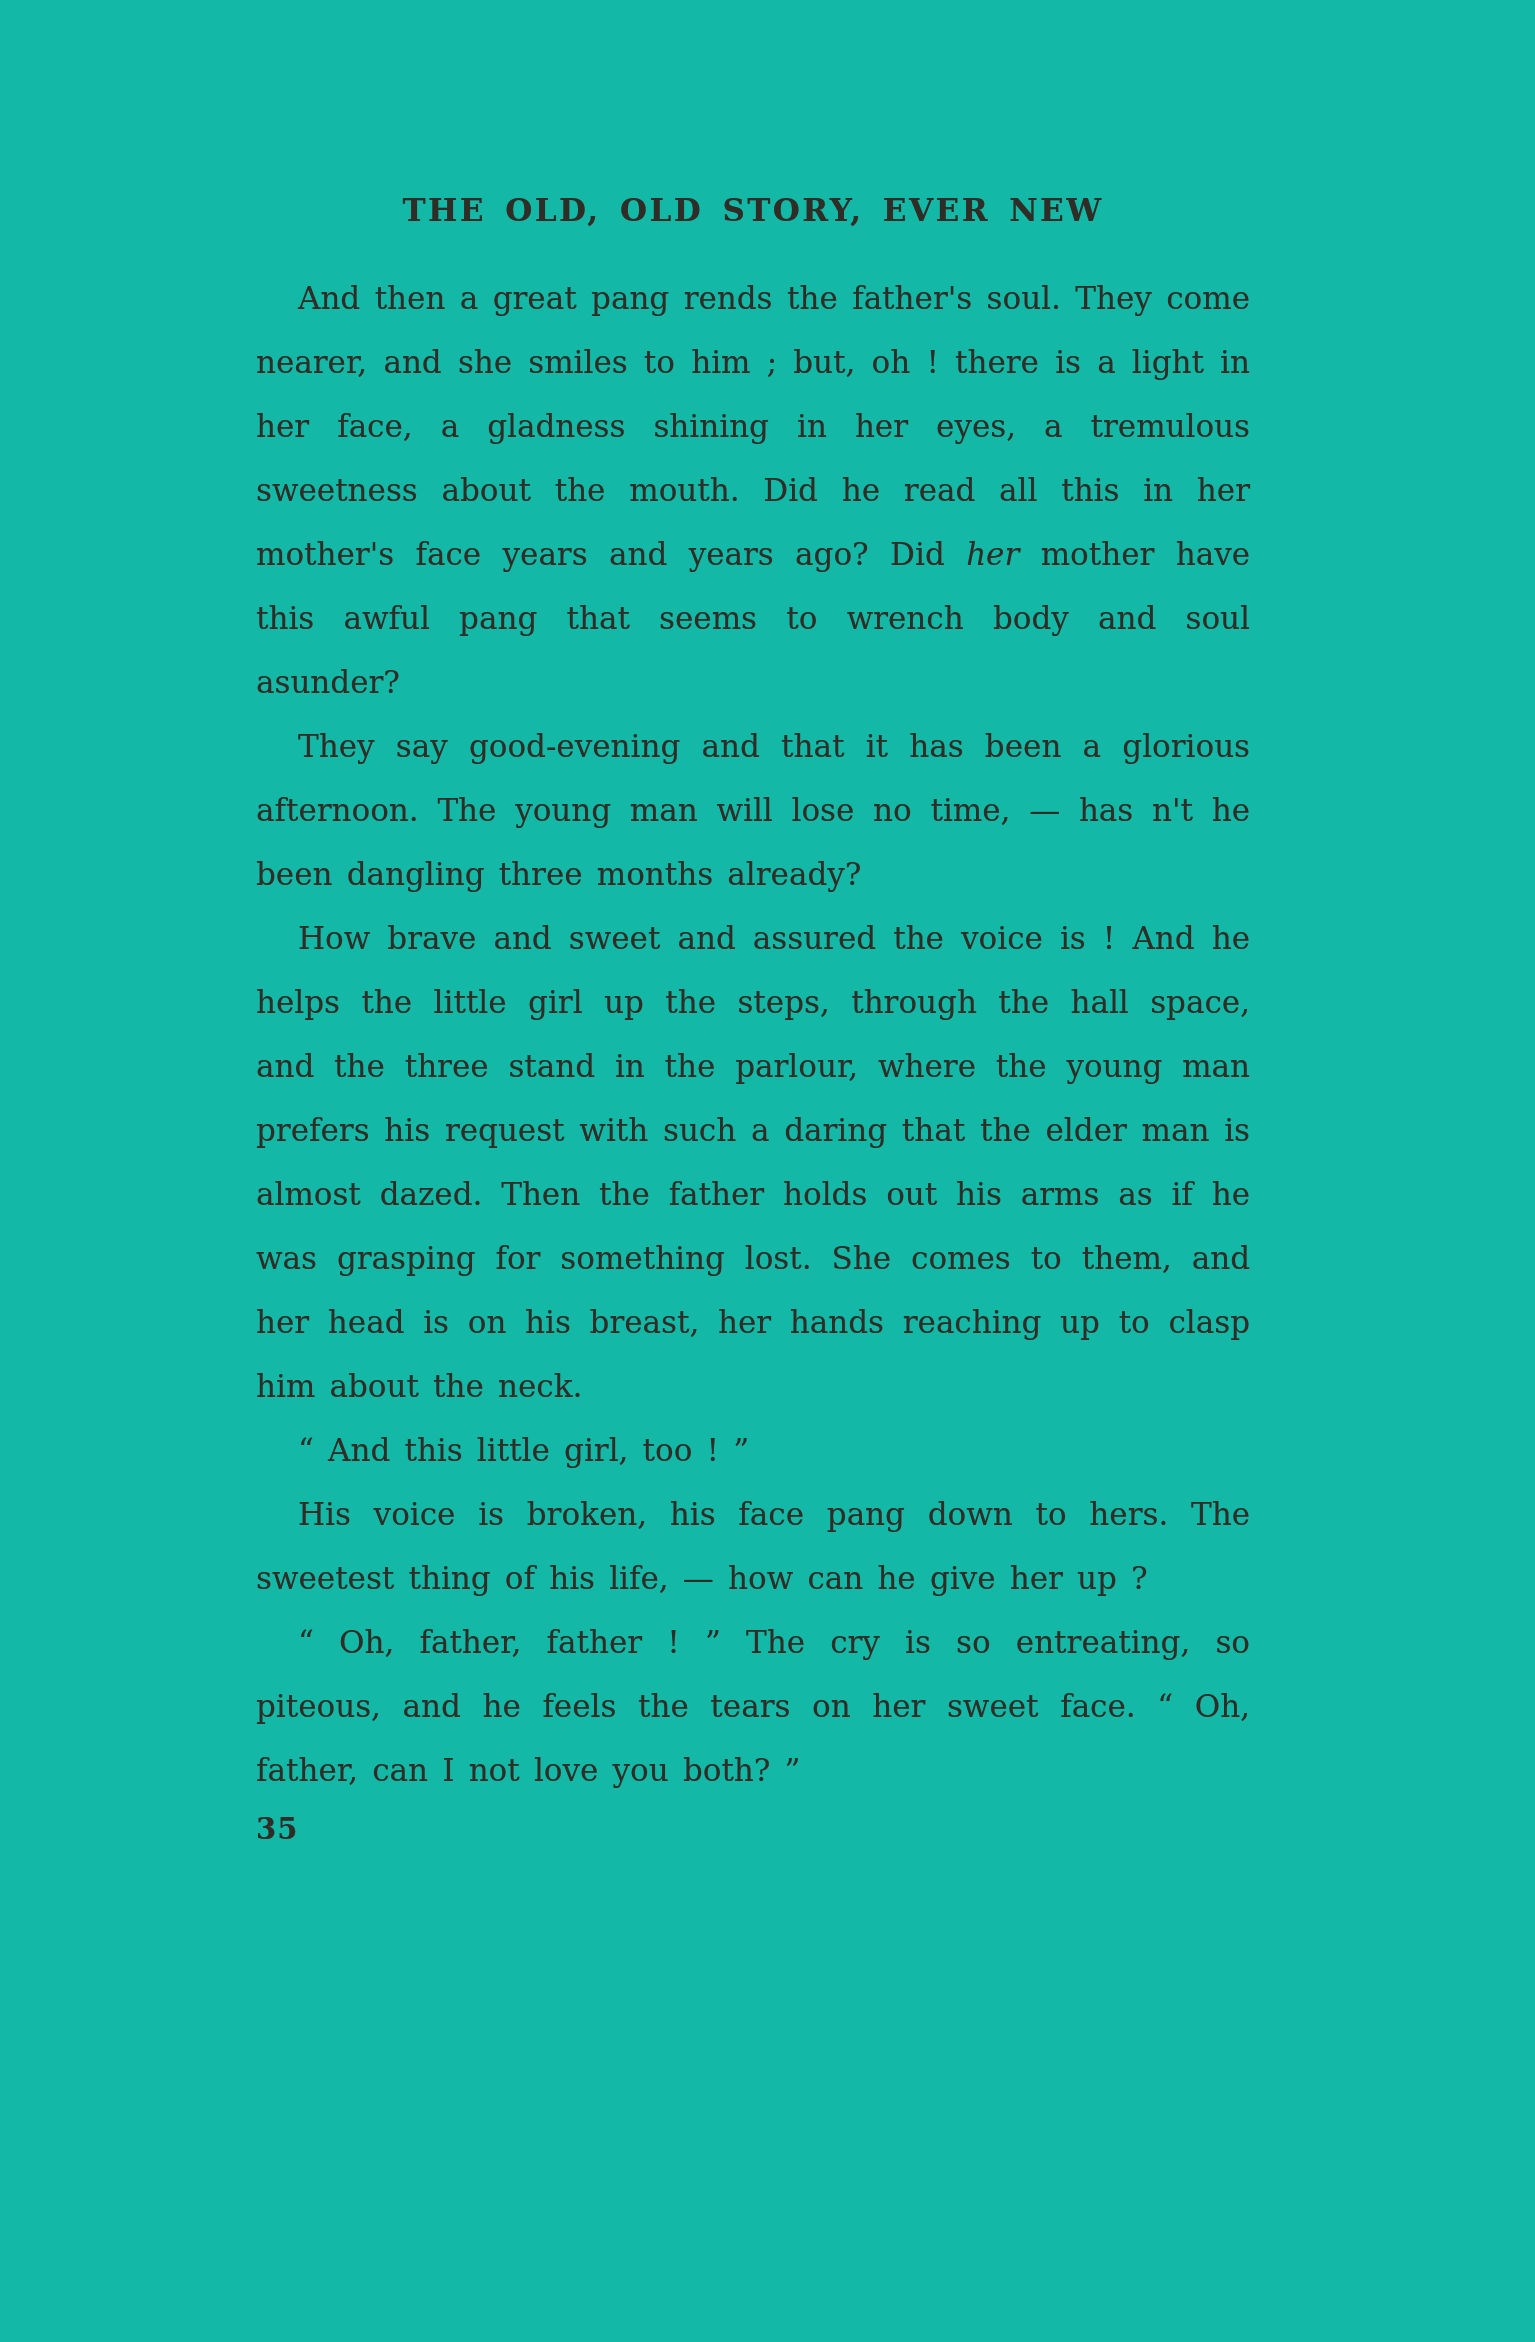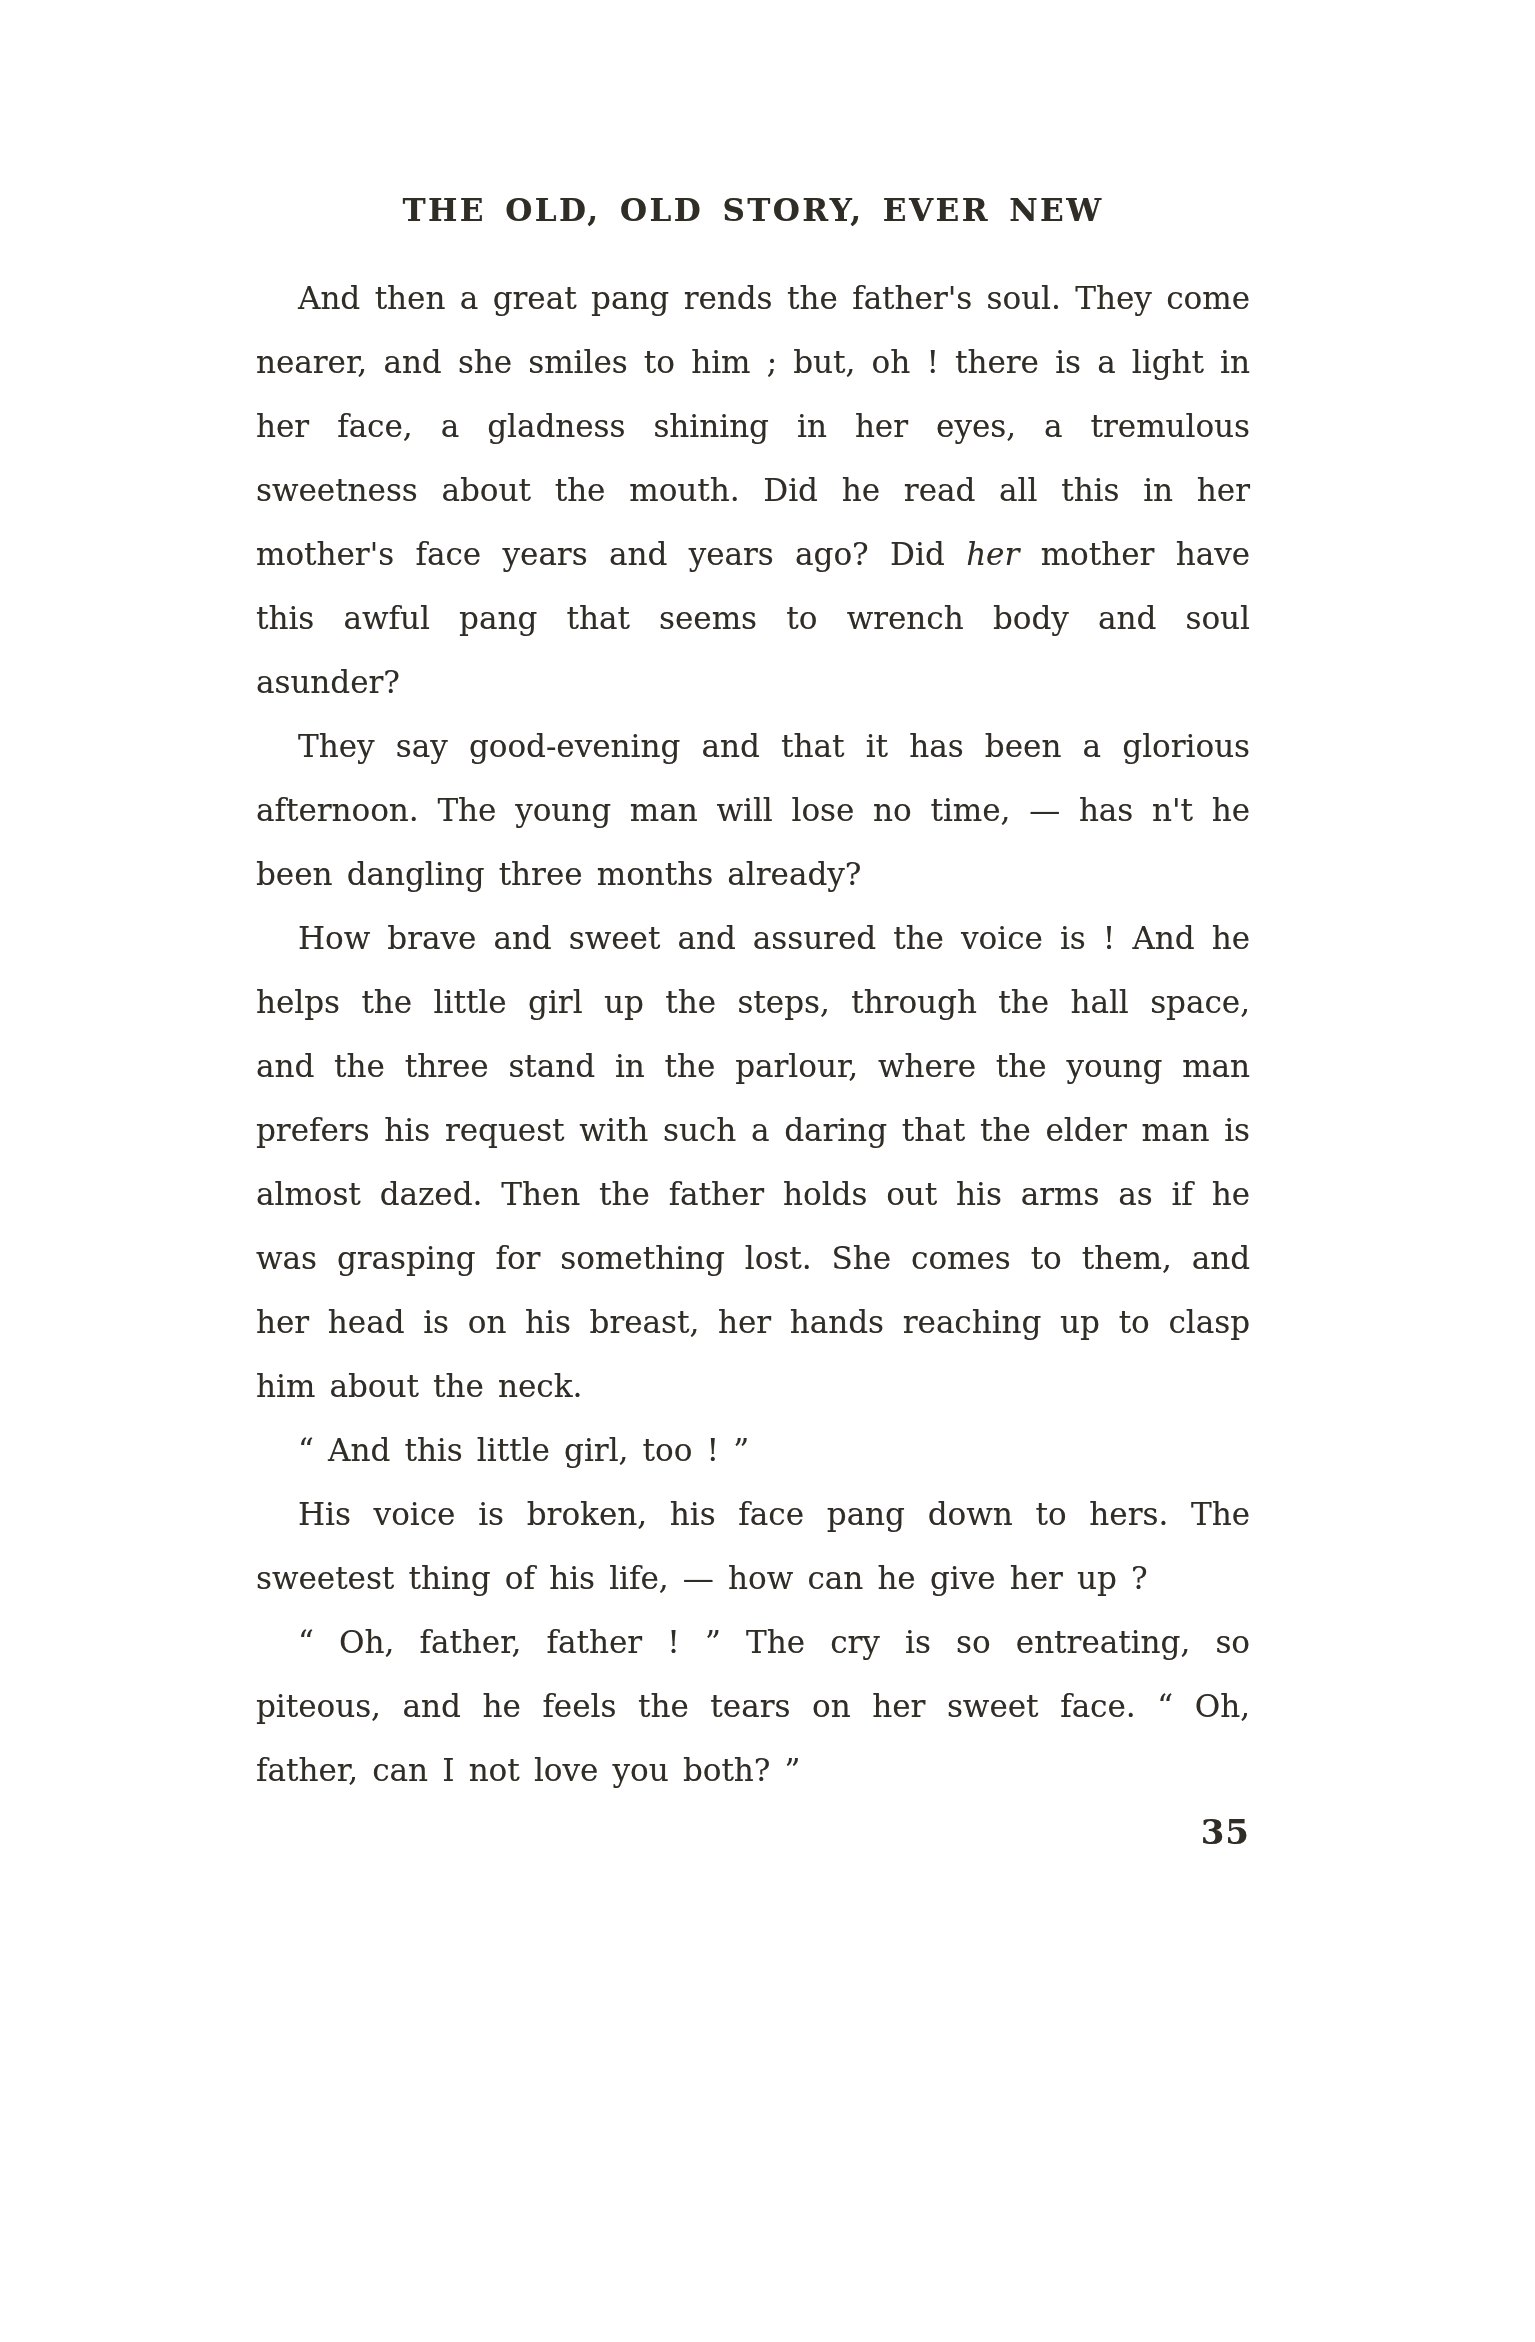--- a/index.html
+++ b/index.html
@@ -5,21 +5,21 @@
   html, body {
     margin: 0;
     padding: 0;
     background: #e9e7e0;
   }
   .page {
     position: relative;
     width: 1535px;
     height: 2342px;
     margin: 0 auto;
-    background: #ffffff;
+    background: #14b8a6;
     font-family: "DejaVu Serif", "Liberation Serif", serif;
     color: #302c26;
     overflow: hidden;
   }
   .text-block {
     position: absolute;
     left: 256px;
     top: 192px;
     width: 994px;
   }
@@ -37,22 +37,22 @@
     line-height: 64px;
     text-align: justify;
     text-indent: 42px;
     word-spacing: 0.14em;
     text-shadow: 0.2px 0.2px 0.4px rgba(48,44,38,0.35);
   }
   .body-paragraphs p em {
     font-style: italic;
   }
   .page-number {
-    text-align: right;
-    font-size: 34px;
+    text-align: left;
+    font-size: 29px;
     font-weight: bold;
     margin-top: 10px;
     letter-spacing: 1px;
     text-shadow: 0.2px 0.2px 0.4px rgba(48,44,38,0.4);
   }
 </style>
 </head>
 <body>
 
 <div class="page">

